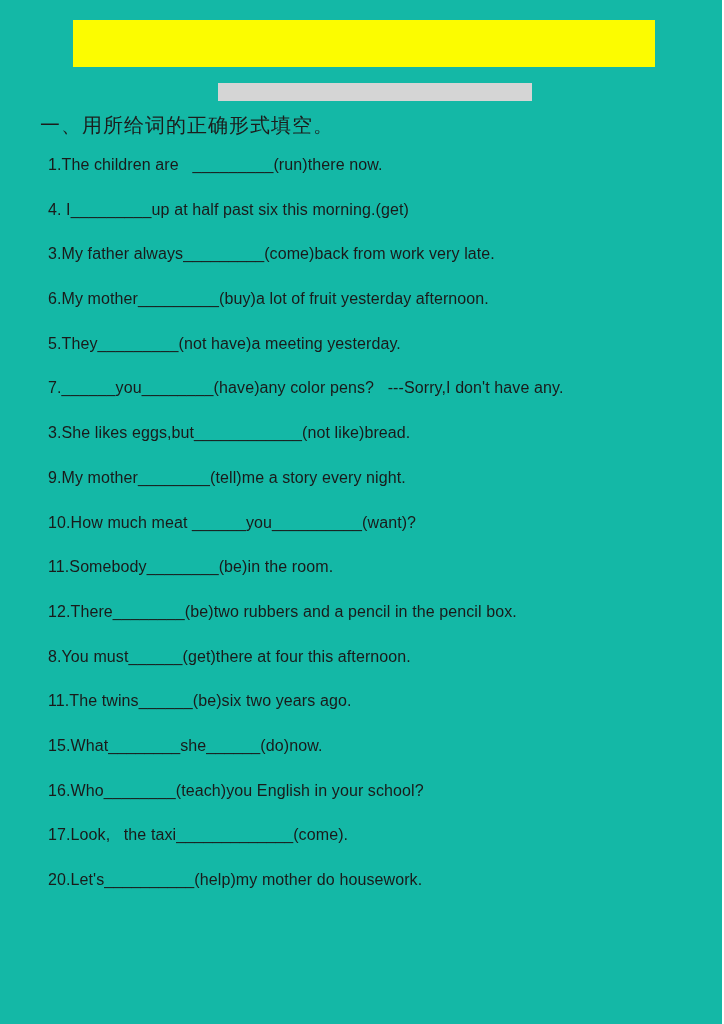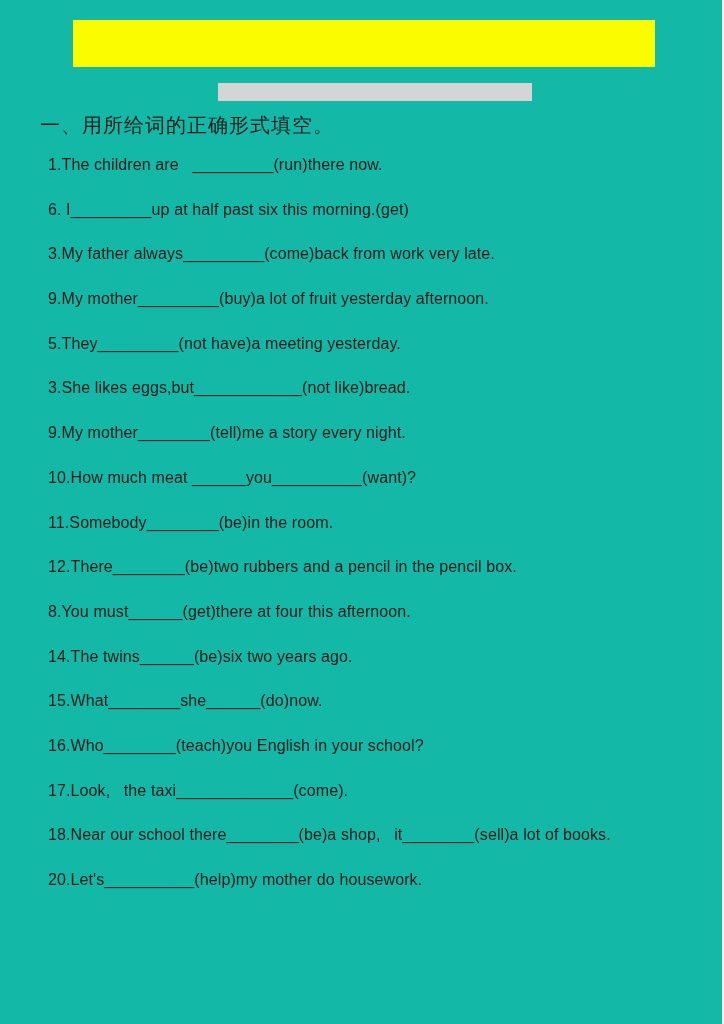--- a/index.html
+++ b/index.html
@@ -62,30 +62,30 @@
 </style>
 </head>
 <body>
 
 <div class="page">
   <div class="banner"></div>
   <div class="graybar"></div>
   <div class="heading">一、用所给词的正确形式填空。</div>
   <div class="exercises">
     <div class="line">1.The children are   _________(run)there now.</div>
-    <div class="line">6. I_________up at half past six this morning.(get)</div>
+    <div class="line">4. I_________up at half past six this morning.(get)</div>
     <div class="line">3.My father always_________(come)back from work very late.</div>
-    <div class="line">9.My mother_________(buy)a lot of fruit yesterday afternoon.</div>
+    <div class="line">6.My mother_________(buy)a lot of fruit yesterday afternoon.</div>
     <div class="line">5.They_________(not have)a meeting yesterday.</div>
+    <div class="line">7.______you________(have)any color pens?   ---Sorry,I don't have any.</div>
     <div class="line">3.She likes eggs,but____________(not like)bread.</div>
     <div class="line">9.My mother________(tell)me a story every night.</div>
     <div class="line">10.How much meat ______you__________(want)?</div>
     <div class="line">11.Somebody________(be)in the room.</div>
     <div class="line">12.There________(be)two rubbers and a pencil in the pencil box.</div>
     <div class="line">8.You must______(get)there at four this afternoon.</div>
-    <div class="line">14.The twins______(be)six two years ago.</div>
+    <div class="line">11.The twins______(be)six two years ago.</div>
     <div class="line">15.What________she______(do)now.</div>
     <div class="line">16.Who________(teach)you English in your school?</div>
     <div class="line">17.Look,   the taxi_____________(come).</div>
-    <div class="line">18.Near our school there________(be)a shop,   it________(sell)a lot of books.</div>
     <div class="line">20.Let's__________(help)my mother do housework.</div>
   </div>
 </div>
 
 </body></html>

